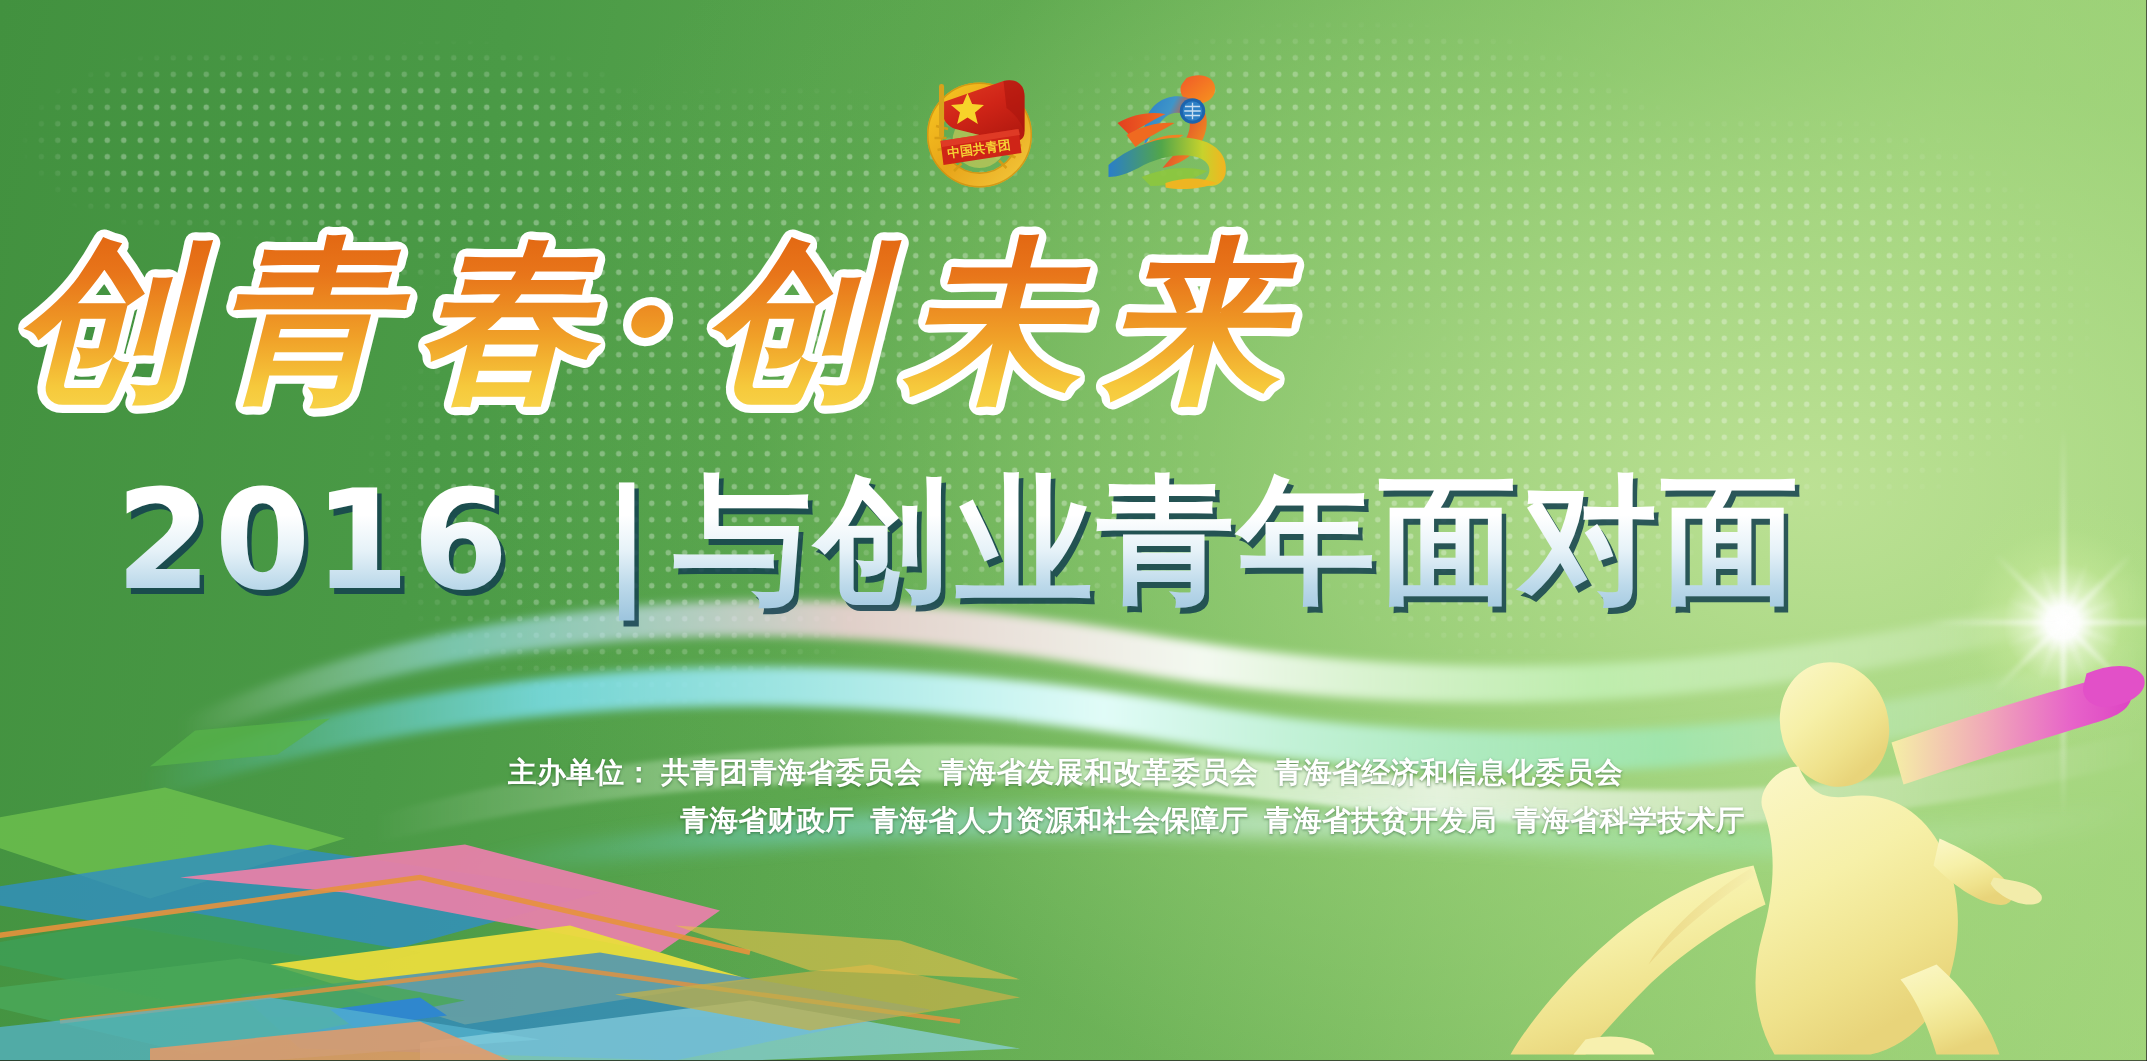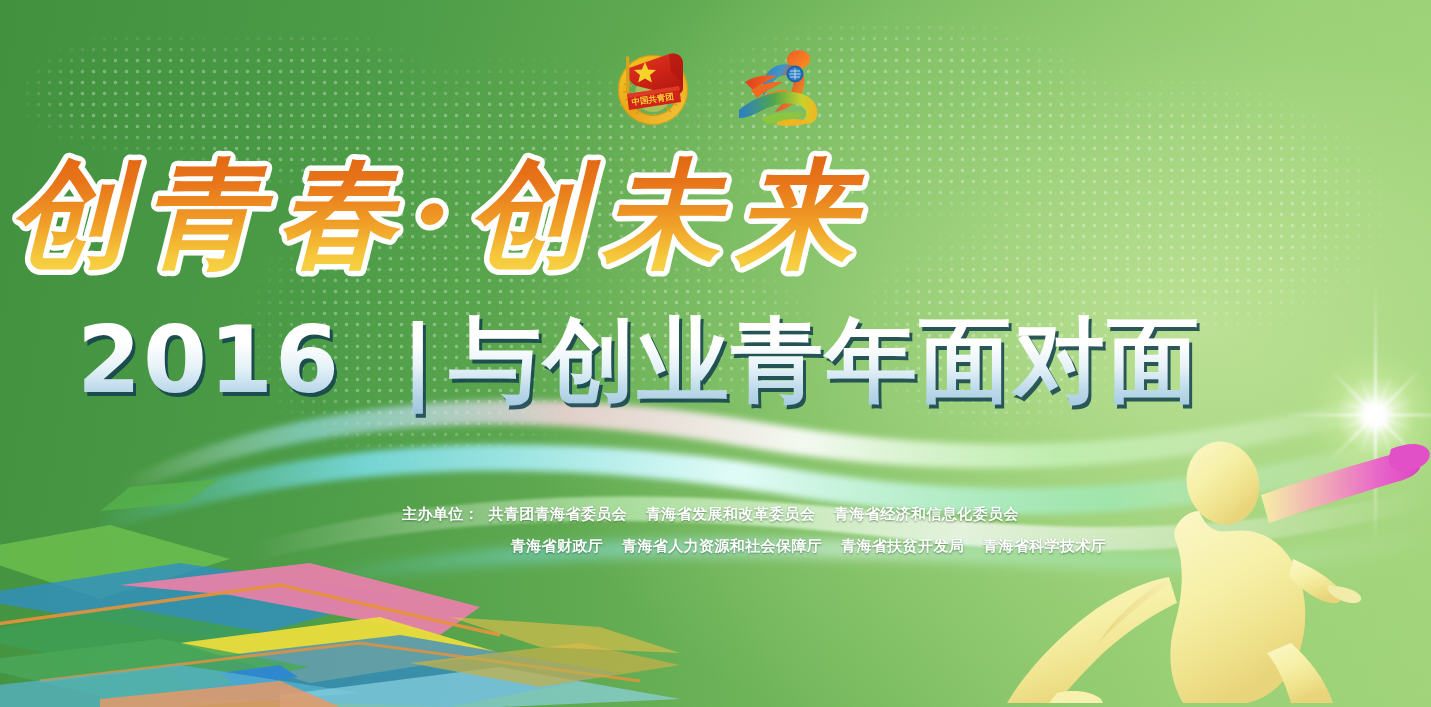--- a/index.html
+++ b/index.html
@@ -97,23 +97,23 @@
     letter-spacing:2px;
   }
 
   
   .orgblock{
     position:absolute;left:0;top:500px;width:1431px;
     text-align:center;
     pointer-events:none;
   }
   .orgline{
-    font-family:Liberation Mono, monospace;
+    font-family:Liberation Serif, serif;
     font-weight:700;
-    font-size:15px;
+    font-size:19px;
     line-height:32px;
     color:#ffffff;
     letter-spacing:0.4px;
     text-shadow:0 1px 2px rgba(20,70,25,0.55);
     white-space:pre;
   }
   .orgline.l1{padding-right:10px;}
   .orgline.l2{padding-left:186px;}
   .orgline.l3{padding-right:448px;}
 </style>

